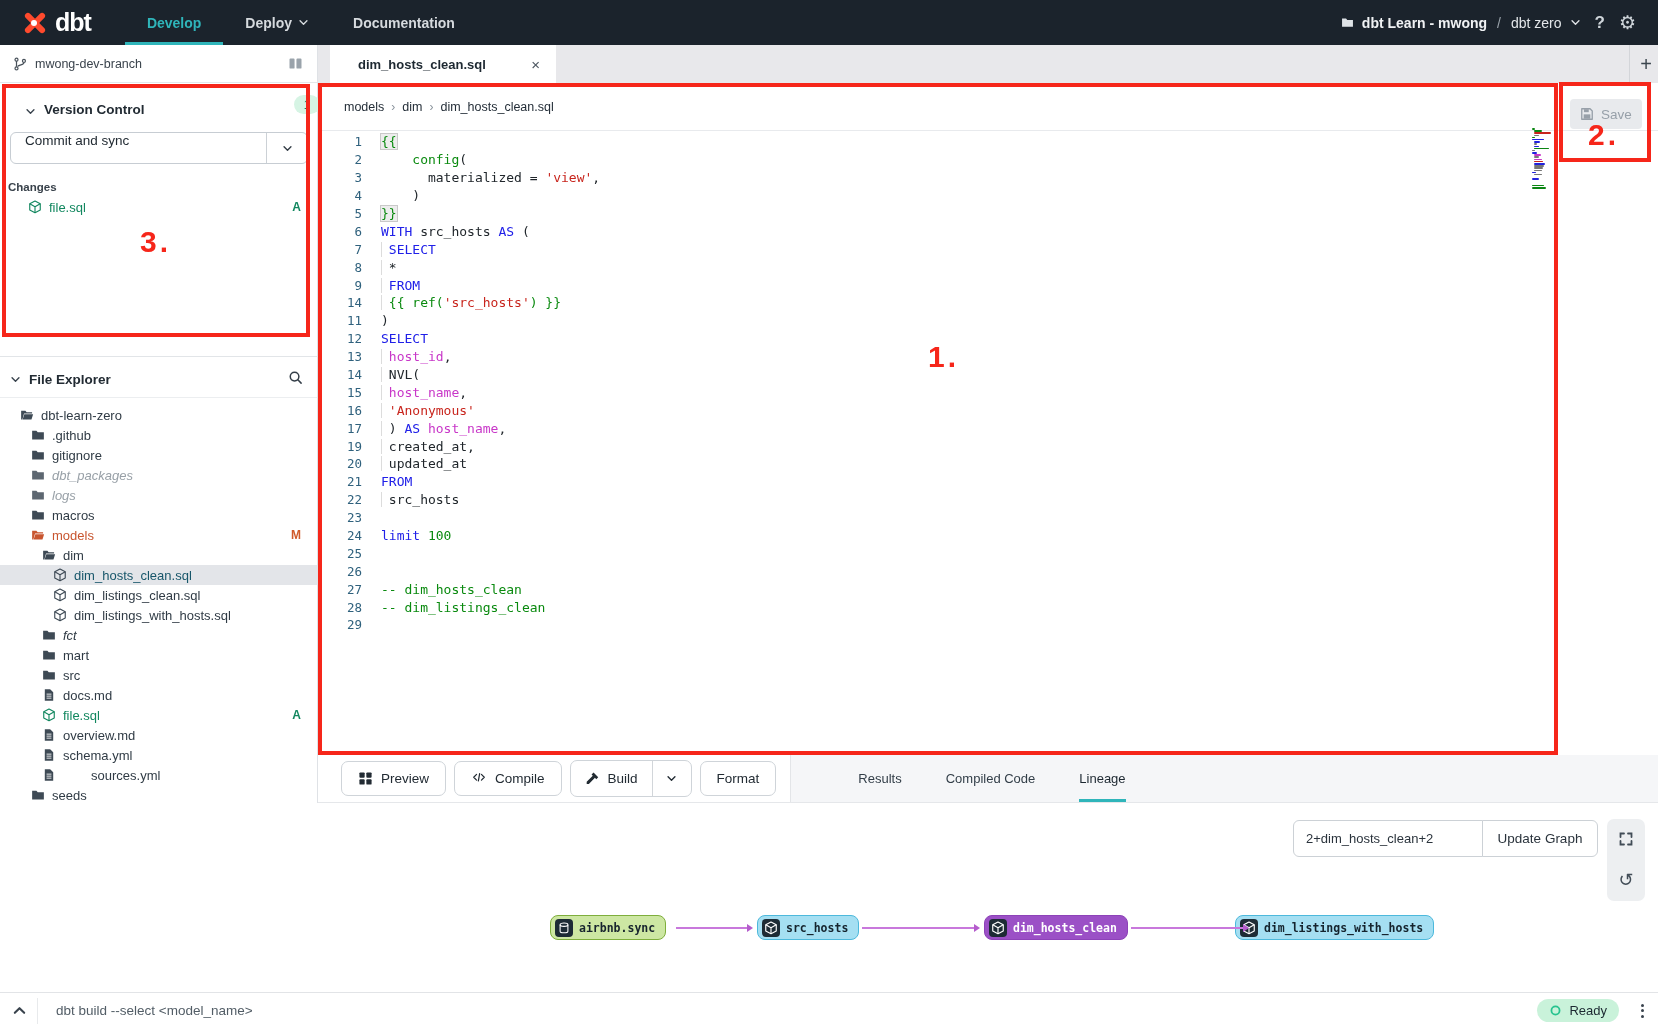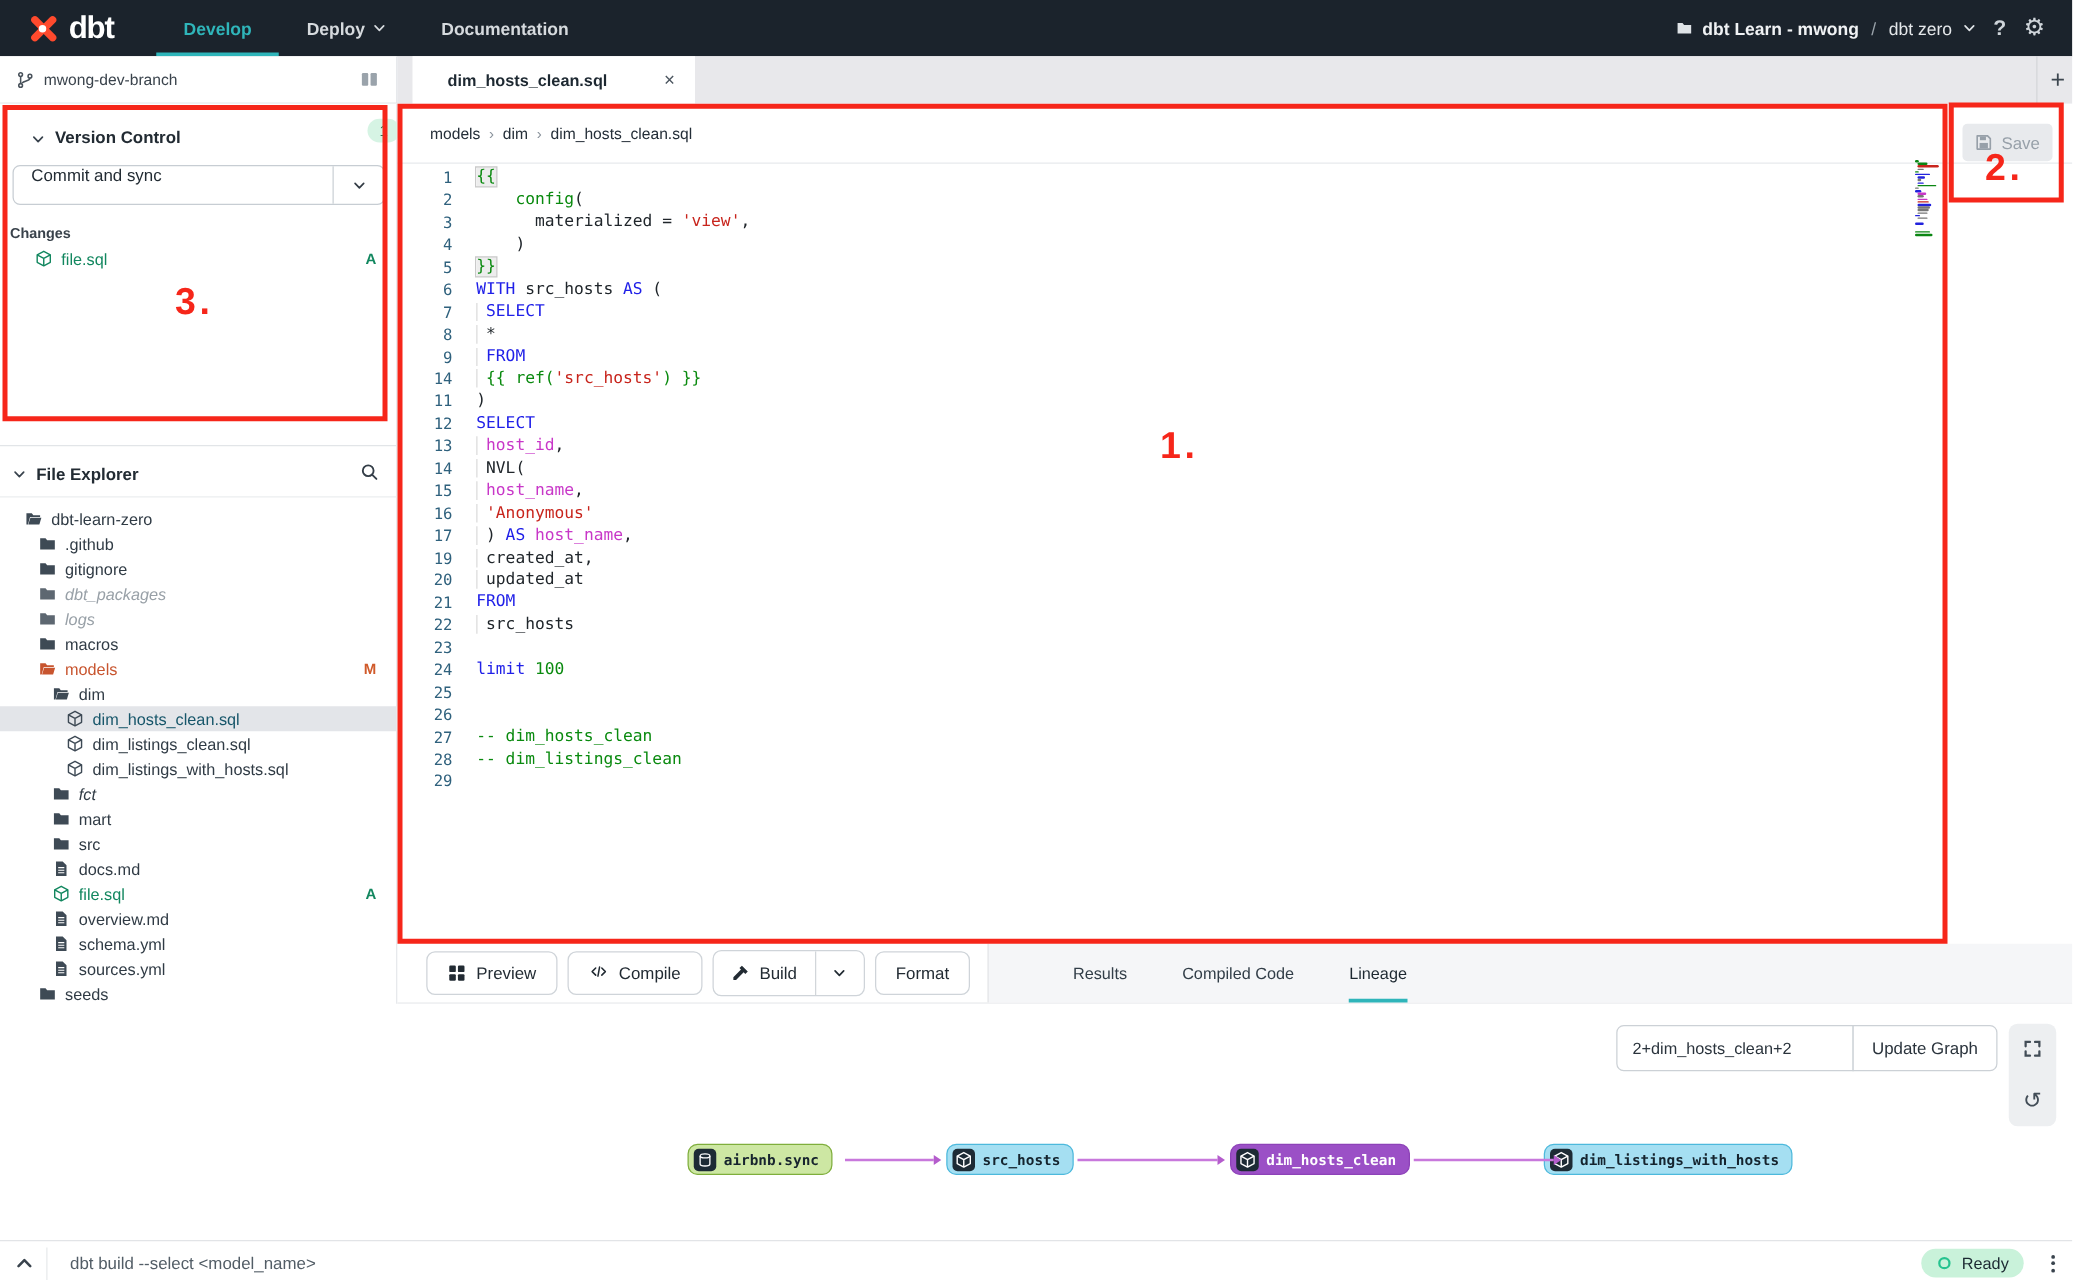--- a/index.html
+++ b/index.html
@@ -434,21 +434,21 @@
         </div>
         <div class="tree-row" style="padding-left: 42px;">
           <span class="ic icn">
             <svg width="14" height="14" viewBox="0 0 16 16" fill="none">
               <path d="M3.2 1.3h6.1l3.5 3.5v9.9H3.2z" fill="currentColor"></path>
               <path d="M5.2 7h5.6M5.2 9.3h5.6M5.2 11.6h5.6" stroke="#fff" stroke-width="1"></path>
             </svg>
           </span>
               <span class="nm">schema.yml</span>
         </div>
-        <div class="tree-row" style="padding-left: 42px;">
+        <div class="tree-row" style="padding-left: 42px; gap: 28px;">
           <span class="ic icn">
             <svg width="14" height="14" viewBox="0 0 16 16" fill="none">
               <path d="M3.2 1.3h6.1l3.5 3.5v9.9H3.2z" fill="currentColor"></path>
               <path d="M5.2 7h5.6M5.2 9.3h5.6M5.2 11.6h5.6" stroke="#fff" stroke-width="1"></path>
             </svg>
           </span>
               <span class="nm">sources.yml</span>
         </div>
         <div class="tree-row" style="padding-left: 31px;">
           <span class="ic icn">

